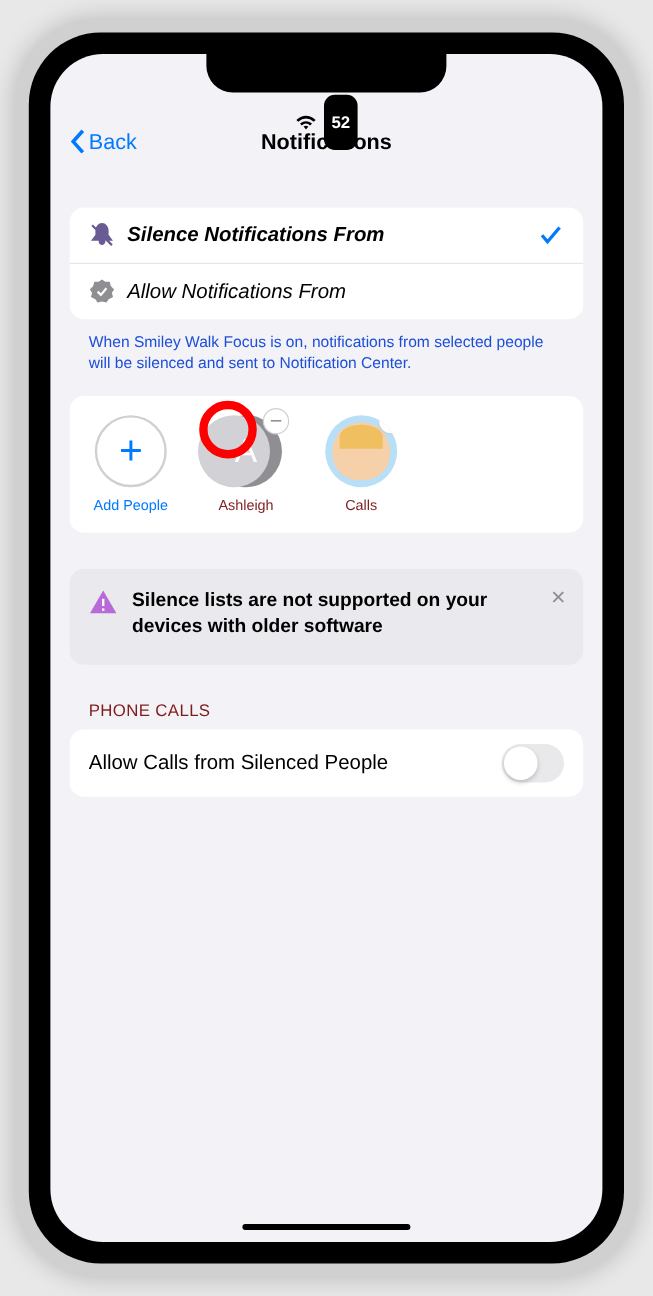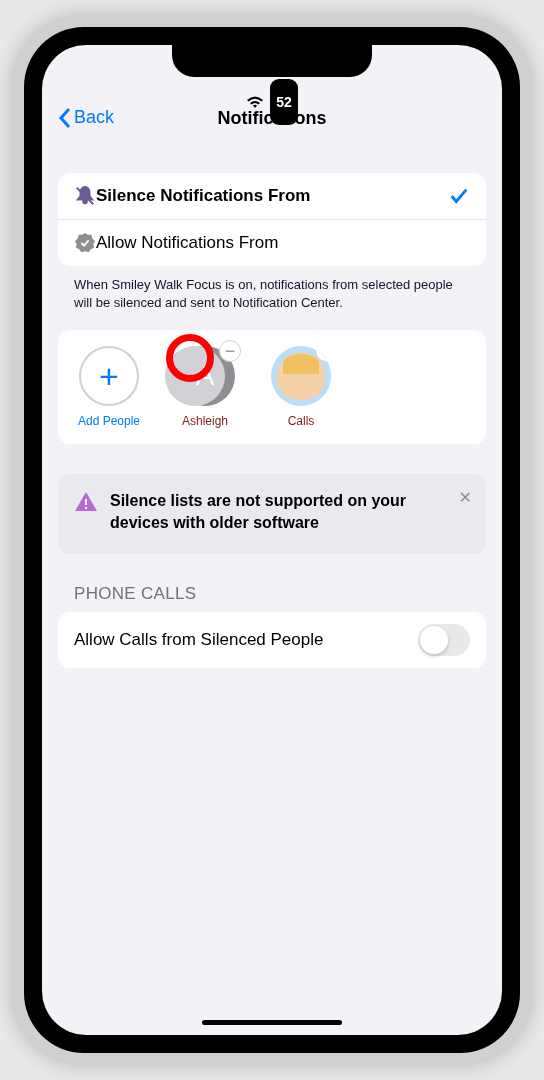--- a/index.html
+++ b/index.html
@@ -68,20 +68,21 @@
       font-weight: 700;
     }
     .nav-bar {
       display: flex;
       align-items: center;
       padding: 14px 16px;
       position: relative;
     }
     .back-btn {
       display: flex;
+      align-items: center;
       color: #007aff;
       font-size: 18px;
       gap: 2px;
     }
     .chevron-left {
       width: 14px;
       height: 22px;
       stroke: #007aff;
       stroke-width: 3;
       fill: none;
@@ -97,29 +98,30 @@
     .list-group {
       background: #fff;
       border-radius: 12px;
       overflow: hidden;
     }
     .list-row {
       display: flex;
       align-items: center;
       padding: 12px 16px;
       border-bottom: 1px solid #e5e5ea;
-      gap: 0;
+      gap: 10px;
+      font-style: italic;
     }
     .list-row:last-child { border-bottom: none; }
     .row-icon { width: 22px; height: 22px; flex-shrink: 0; }
     .row-label { flex: 1; font-size: 17px; font-weight: 600; }
     .row-label.normal { font-weight: 400; }
     .checkmark { width: 22px; height: 22px; }
     .description {
-      color: #0f172a;
+      color: #1d4ed8;
       font-size: 13px;
       line-height: 1.4;
       padding: 10px 16px 18px;
     }
     .people-card {
       background: #fff;
       border-radius: 12px;
       padding: 16px 12px;
       display: flex;
       gap: 18px;
@@ -211,22 +213,22 @@
     .alert-content { flex: 1; padding-right: 18px; }
     .alert-title { font-weight: 600; font-size: 16px; line-height: 1.35; margin-bottom: 4px; }
     .alert-body { color: #6d6d72; font-size: 16px; line-height: 1.35; }
     .alert-close {
       position: absolute;
       top: 14px; right: 14px;
       color: #8e8e93;
       font-size: 16px;
     }
     .section-header {
-      color: #737373;
-      font-size: 17px;
+      color: #7f1d1d;
+      font-size: 14px;
       padding: 30px 16px 8px;
       letter-spacing: 0.3px;
     }
     .switch-row {
       background: #fff;
       border-radius: 12px;
       display: flex;
       align-items: center;
       justify-content: space-between;
       padding: 12px 16px;

